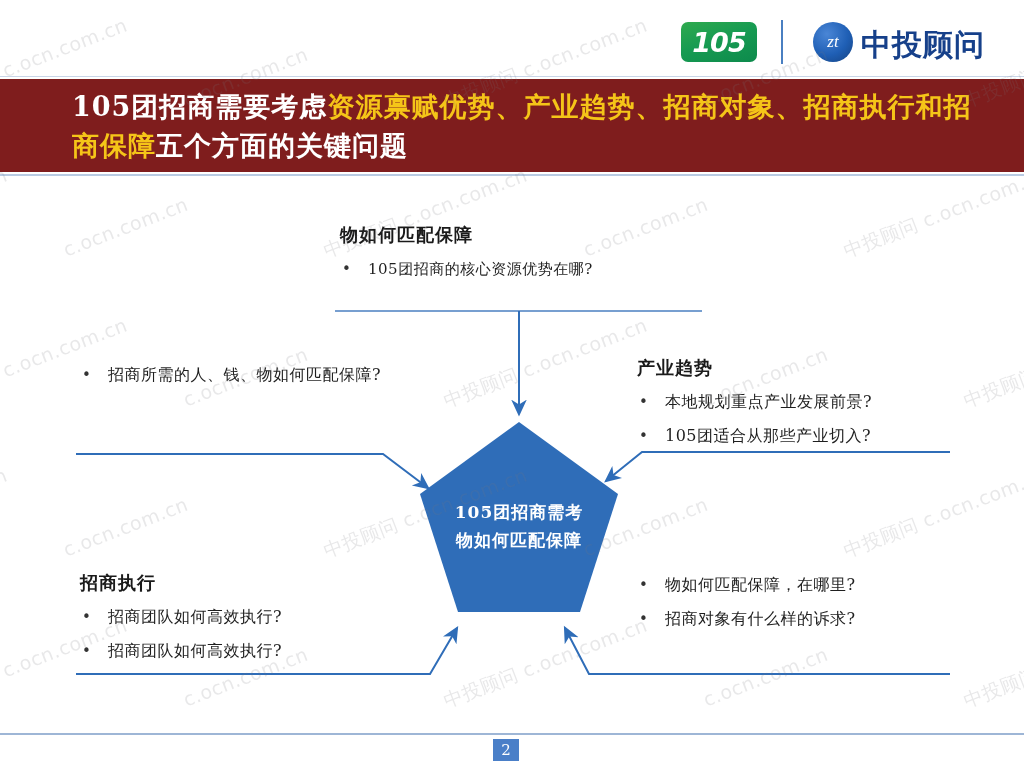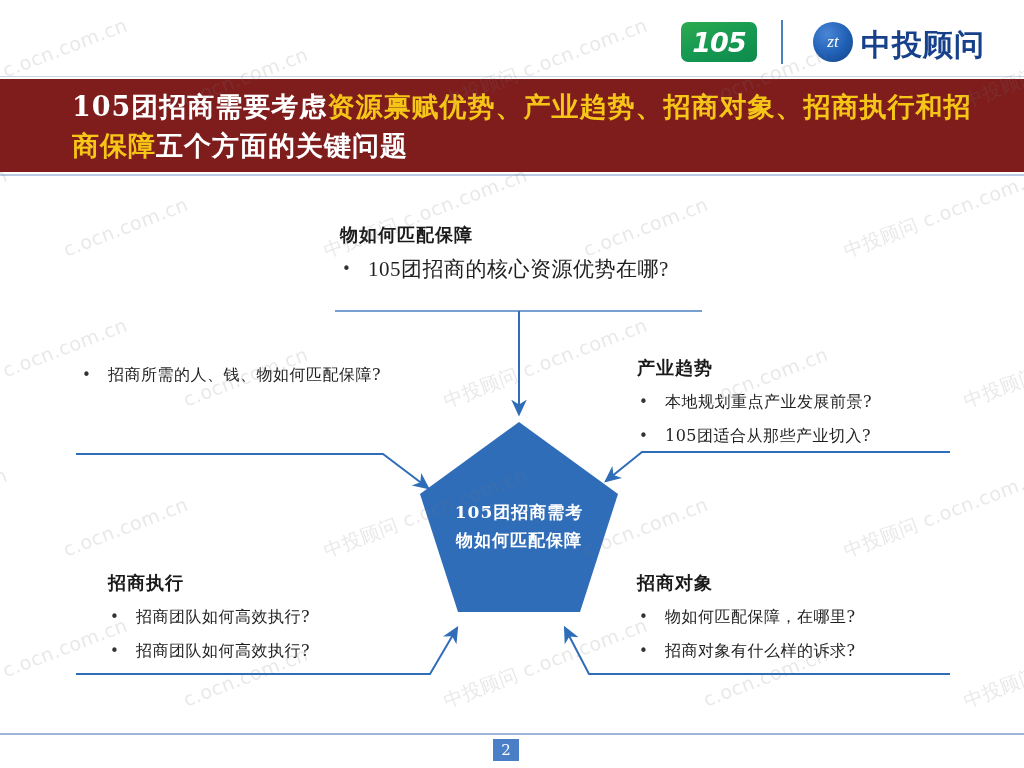--- a/index.html
+++ b/index.html
@@ -175,24 +175,24 @@
   }
   .bullet-text {
     font-family: "DejaVu Serif", "Liberation Serif", serif;
     font-size: 16px;
     line-height: 28px;
     color: #1f1f1f;
     letter-spacing: 0.5px;
   }
 
   #node-resource { left: 340px; top: 47px; width: 380px; }
-  #node-resource .bullet-text { font-size: 21px; font-family: Liberation Serif, serif; }
+  #node-resource .bullet-text { font-size: 15px; }
   #node-guarantee { left: 80px; top: 185px; width: 330px; }
   #node-industry  { left: 637px; top: 180px; width: 350px; }
-  #node-execute   { left: 80px; top: 395px; width: 330px; margin-left: 28px; }
+  #node-execute   { left: 80px; top: 395px; width: 330px; }
   #node-target    { left: 637px; top: 395px; width: 350px; }
 
   
   #pentagon-wrap {
     position: absolute;
     left: 418px; top: 244px;
     width: 202px; height: 195px;
     z-index: 18;
   }
   #pentagon-label {
@@ -316,21 +316,20 @@
         <span class="bullet-dot">•</span>
         <span class="bullet-text">招商团队如何高效执行?</span>
       </div>
       <div class="bullet-row">
         <span class="bullet-dot">•</span>
         <span class="bullet-text">招商团队如何高效执行?</span>
       </div>
     </div>
 
     <div class="node" id="node-target">
-      <div class="node-title">招商对象</div>
       <div class="bullet-row">
         <span class="bullet-dot">•</span>
         <span class="bullet-text">物如何匹配保障，在哪里?</span>
       </div>
       <div class="bullet-row">
         <span class="bullet-dot">•</span>
         <span class="bullet-text">招商对象有什么样的诉求?</span>
       </div>
     </div>
 

